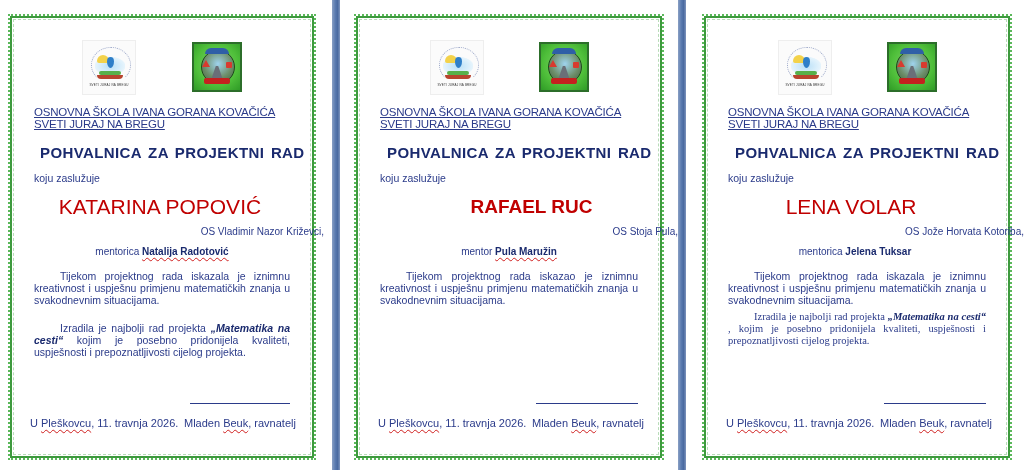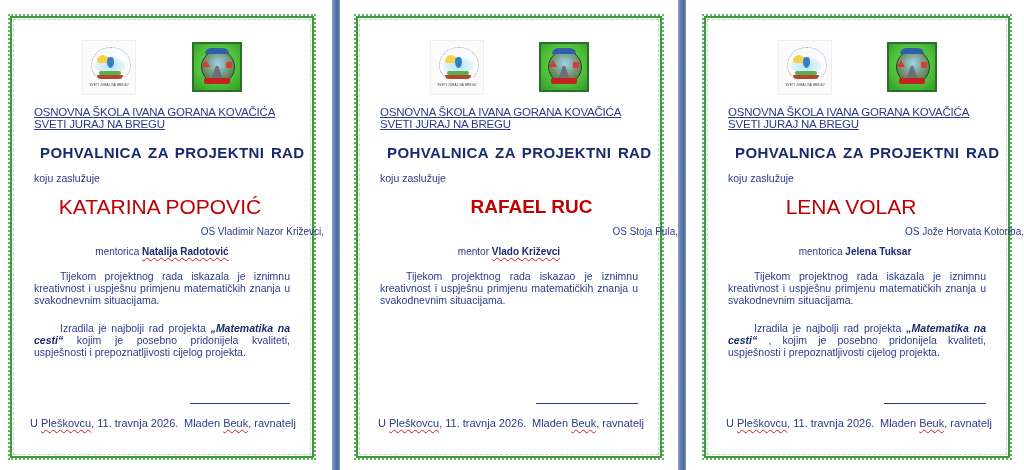--- a/index.html
+++ b/index.html
@@ -147,21 +147,21 @@
     <div>OSNOVNA ŠKOLA IVANA GORANA KOVAČIĆA</div>
     <div>SVETI JURAJ NA BREGU</div>
   </div>
   <div class="text title" style="left:47px; top:144px;">POHVALNICA ZA PROJEKTNI RAD</div>
   <div class="text deserves" style="left:40px; top:172px;">koju zaslužuje</div>
   <div class="text student bold" style="top:196px; right:0;padding-left:45px;">RAFAEL RUC</div>
   <div class="text school-of" style="top:226px; right:0;">
     <span>OS Stoja Pula,</span>
   </div>
   <div class="text mentor" style="top:246px; right:0;">
-    <span>mentor </span><b class="squiggle">Vlado Križevci</b>
+    <span>mentor </span><b class="squiggle">Pula Maružin</b>
   </div>
   <div class="text para" style="left:40px; width:258px; top:270px;">Tijekom projektnog rada iskazao je iznimnu kreativnost i uspješnu primjenu matematičkih znanja u svakodnevnim situacijama.</div>
   <div class="sig-line" style="left:196px; width:102px; top:403px;"></div>
   <div class="text footer" style="left:38px; top:417px;">
     <span>U </span><span class="squiggle">Pleškovcu</span><span>, 11. travnja 2026.</span>
   </div>
   <div class="text footer" style="left:192px; top:417px;">
     <span>Mladen </span><span class="squiggle">Beuk</span><span>, ravnatelj</span>
   </div>
 </div>
@@ -198,21 +198,21 @@
   <div class="text title" style="left:49px; top:144px;">POHVALNICA ZA PROJEKTNI RAD</div>
   <div class="text deserves" style="left:42px; top:172px;">koju zaslužuje</div>
   <div class="text student" style="top:195px; right:8px;">LENA VOLAR</div>
   <div class="text school-of" style="top:226px; right:0;">
     <span>OS Jože Horvata Kotoriba,</span>
   </div>
   <div class="text mentor" style="top:246px; right:0;">
     <span>mentorica </span><b>Jelena Tuksar</b>
   </div>
   <div class="text para" style="left:42px; width:258px; top:270px;">Tijekom projektnog rada iskazala je iznimnu kreativnost i uspješnu primjenu matematičkih znanja u svakodnevnim situacijama.</div>
-  <div class="text para" style="left:42px; width:258px; top:322px;">
+  <div class="text para" style="left:42px; width:258px; top:311px;font-family:Liberation Serif, serif;">
     <span>Izradila je najbolji rad projekta </span><i>„Matematika na cesti“</i><span> , kojim je posebno pridonijela kvaliteti, uspješnosti i prepoznatljivosti cijelog projekta.</span>
   </div>
   <div class="sig-line" style="left:198px; width:102px; top:403px;"></div>
   <div class="text footer" style="left:40px; top:417px;">
     <span>U </span><span class="squiggle">Pleškovcu</span><span>, 11. travnja 2026.</span>
   </div>
   <div class="text footer" style="left:194px; top:417px;">
     <span>Mladen </span><span class="squiggle">Beuk</span><span>, ravnatelj</span>
   </div>
 </div>

